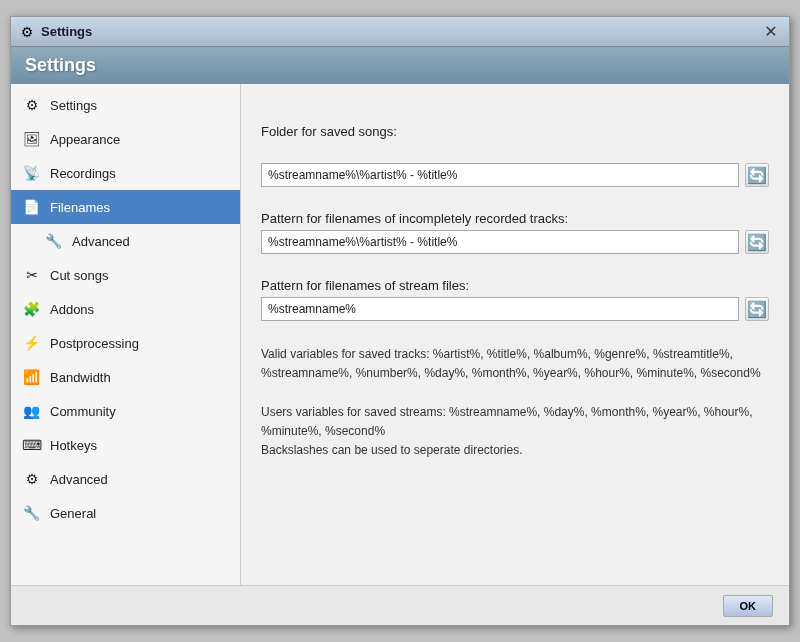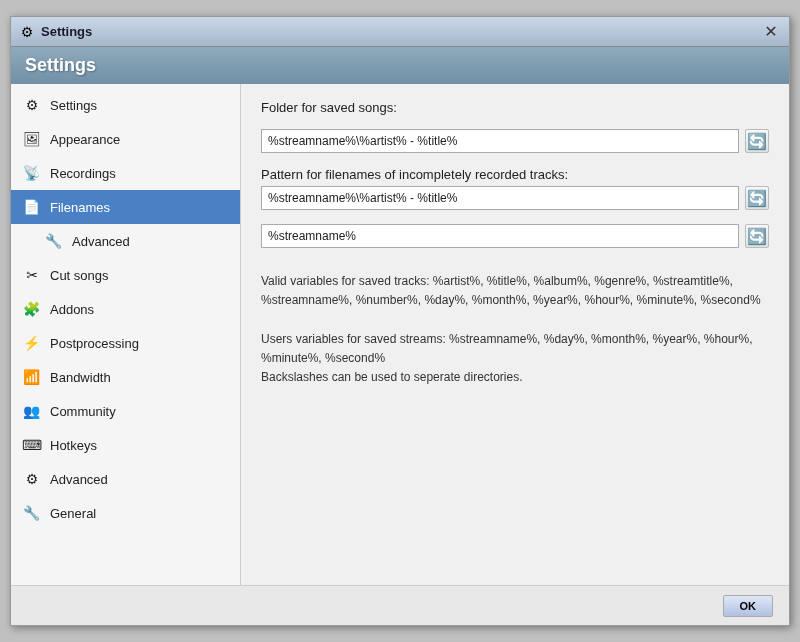--- a/index.html
+++ b/index.html
@@ -114,20 +114,21 @@
 
     .main-panel {
       flex: 1;
       padding: 16px 20px;
       overflow-y: auto;
       background: #f0f0f0;
     }
 
     .field-group {
       margin-bottom: 14px;
+      margin-top: 24px;
     }
     .field-label {
       font-size: 13px;
       color: #222;
       margin-bottom: 4px;
     }
     .field-row {
       display: flex;
       align-items: center;
       gap: 6px;
@@ -295,20 +296,21 @@
 
       <div class="field-group">
         <div class="field-label">Pattern for filenames of incompletely recorded tracks:</div>
         <div class="field-row">
           <input type="text" class="text-input" value="%streamname%\%artist% - %title%" style="">
           <button class="btn-icon refresh-btn">🔄</button>
         </div>
       </div>
 
       <div class="field-group">
+        <div class="field-label">Pattern for filenames of stream files:</div>
         <div class="field-row">
           <input type="text" class="text-input" value="%streamname%" style="">
           <button class="btn-icon refresh-btn">🔄</button>
         </div>
       </div>
 
 
       <div class="info-text">
         <span>Valid variables for saved tracks: %artist%, %title%, %album%, %genre%, %streamtitle%, %streamname%, %number%, %day%, %month%, %year%, %hour%, %minute%, %second%</span><br><br>
         <span>Users variables for saved streams: %streamname%, %day%, %month%, %year%, %hour%, %minute%, %second%</span><br>

